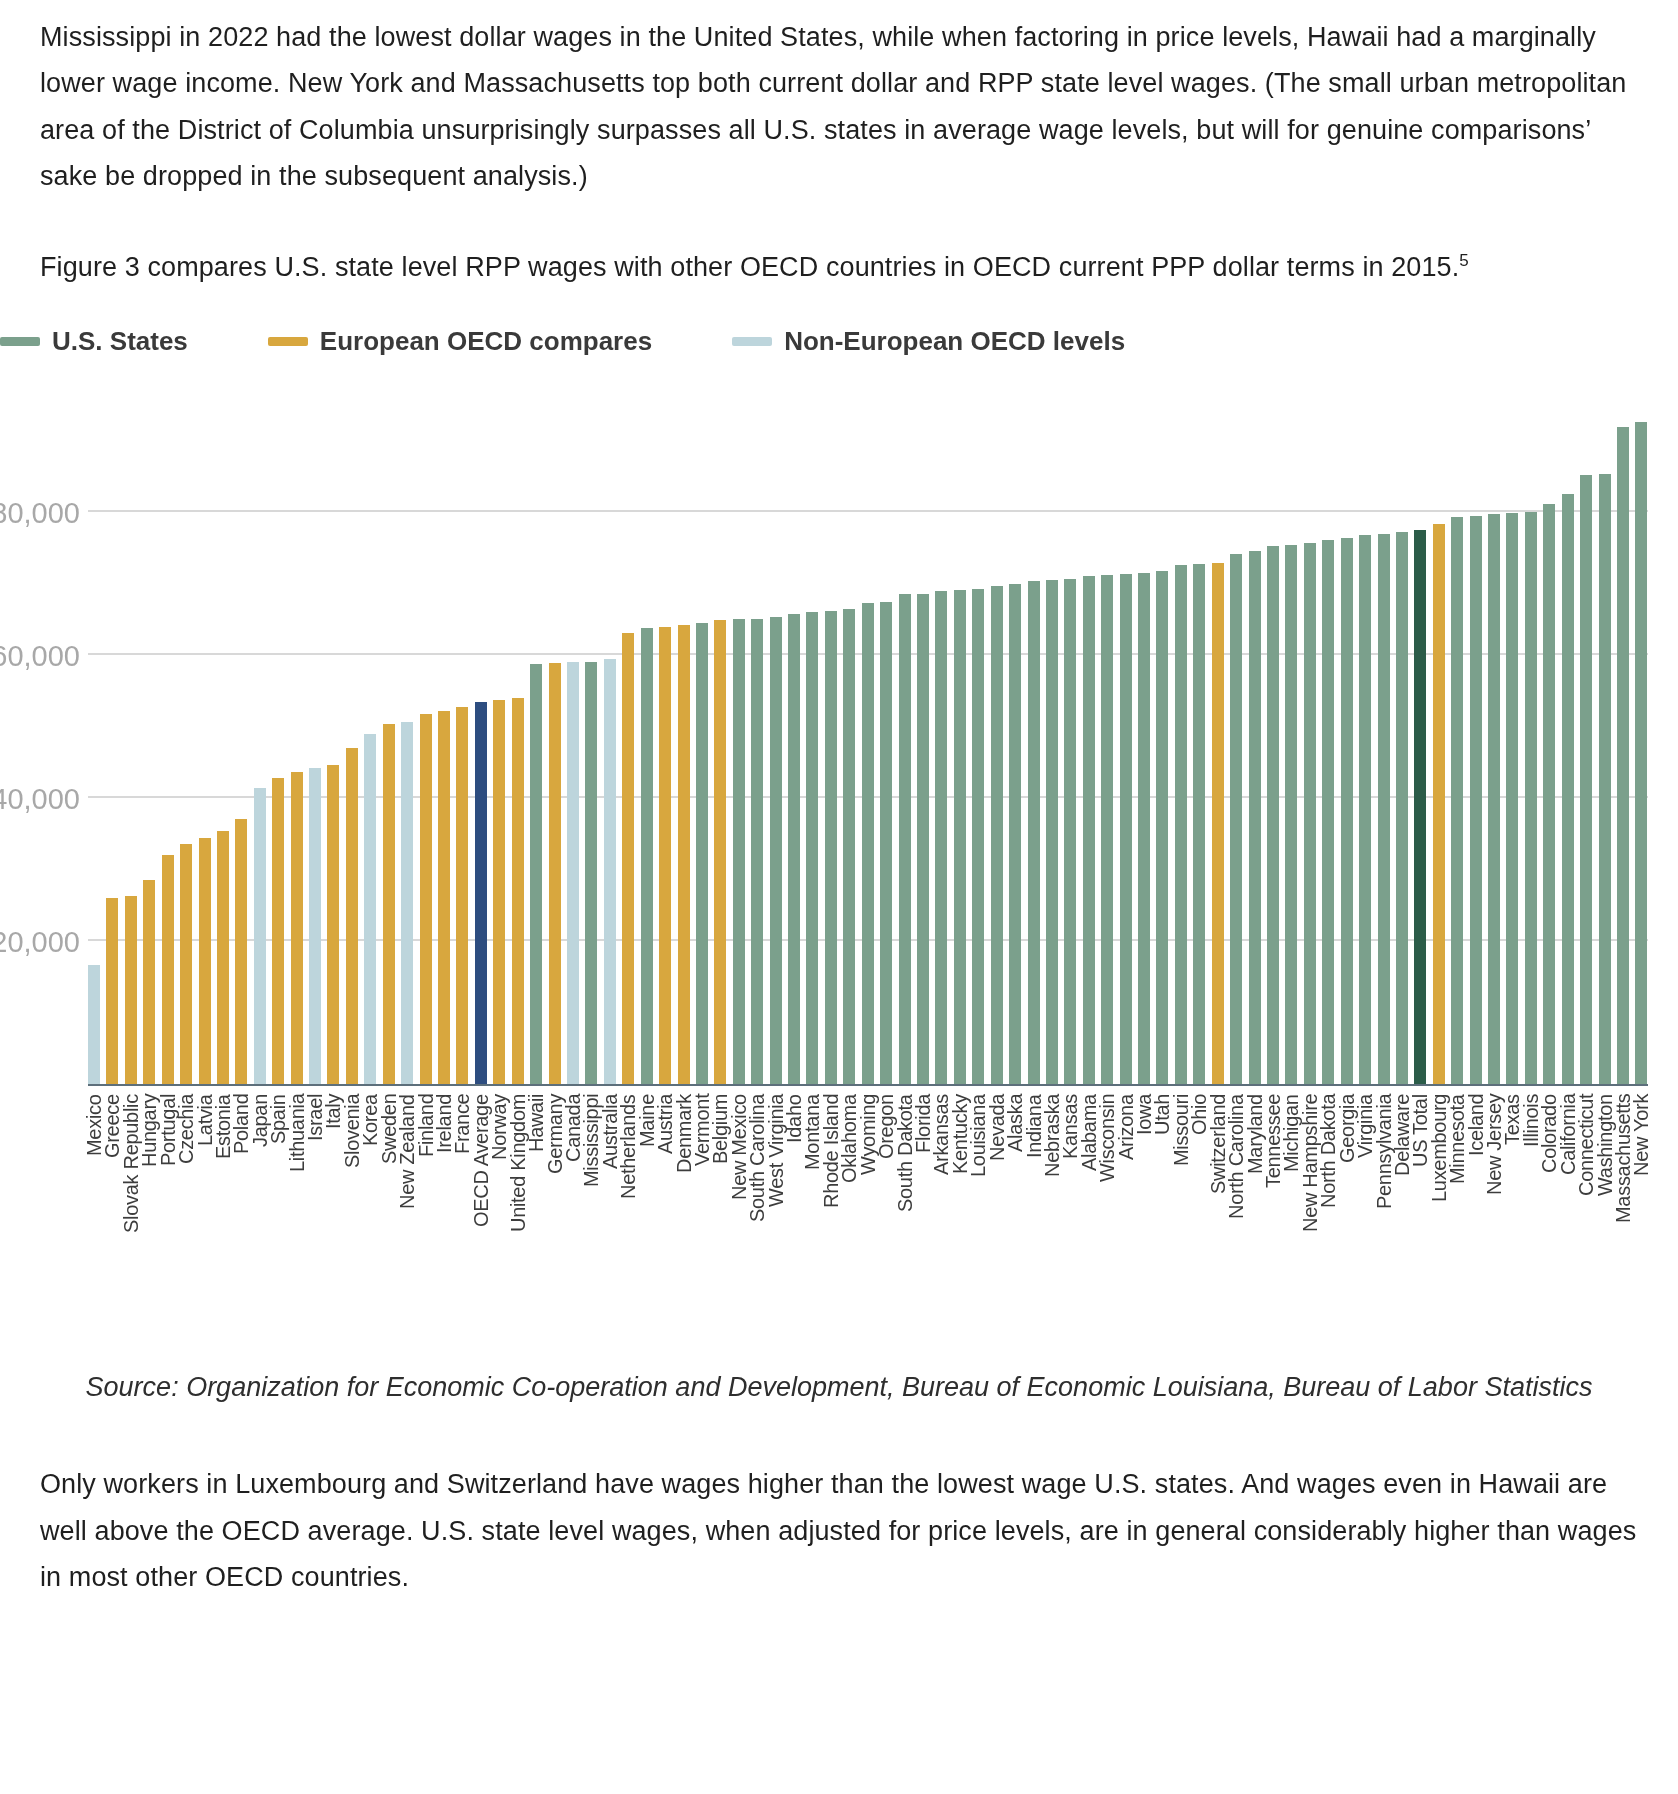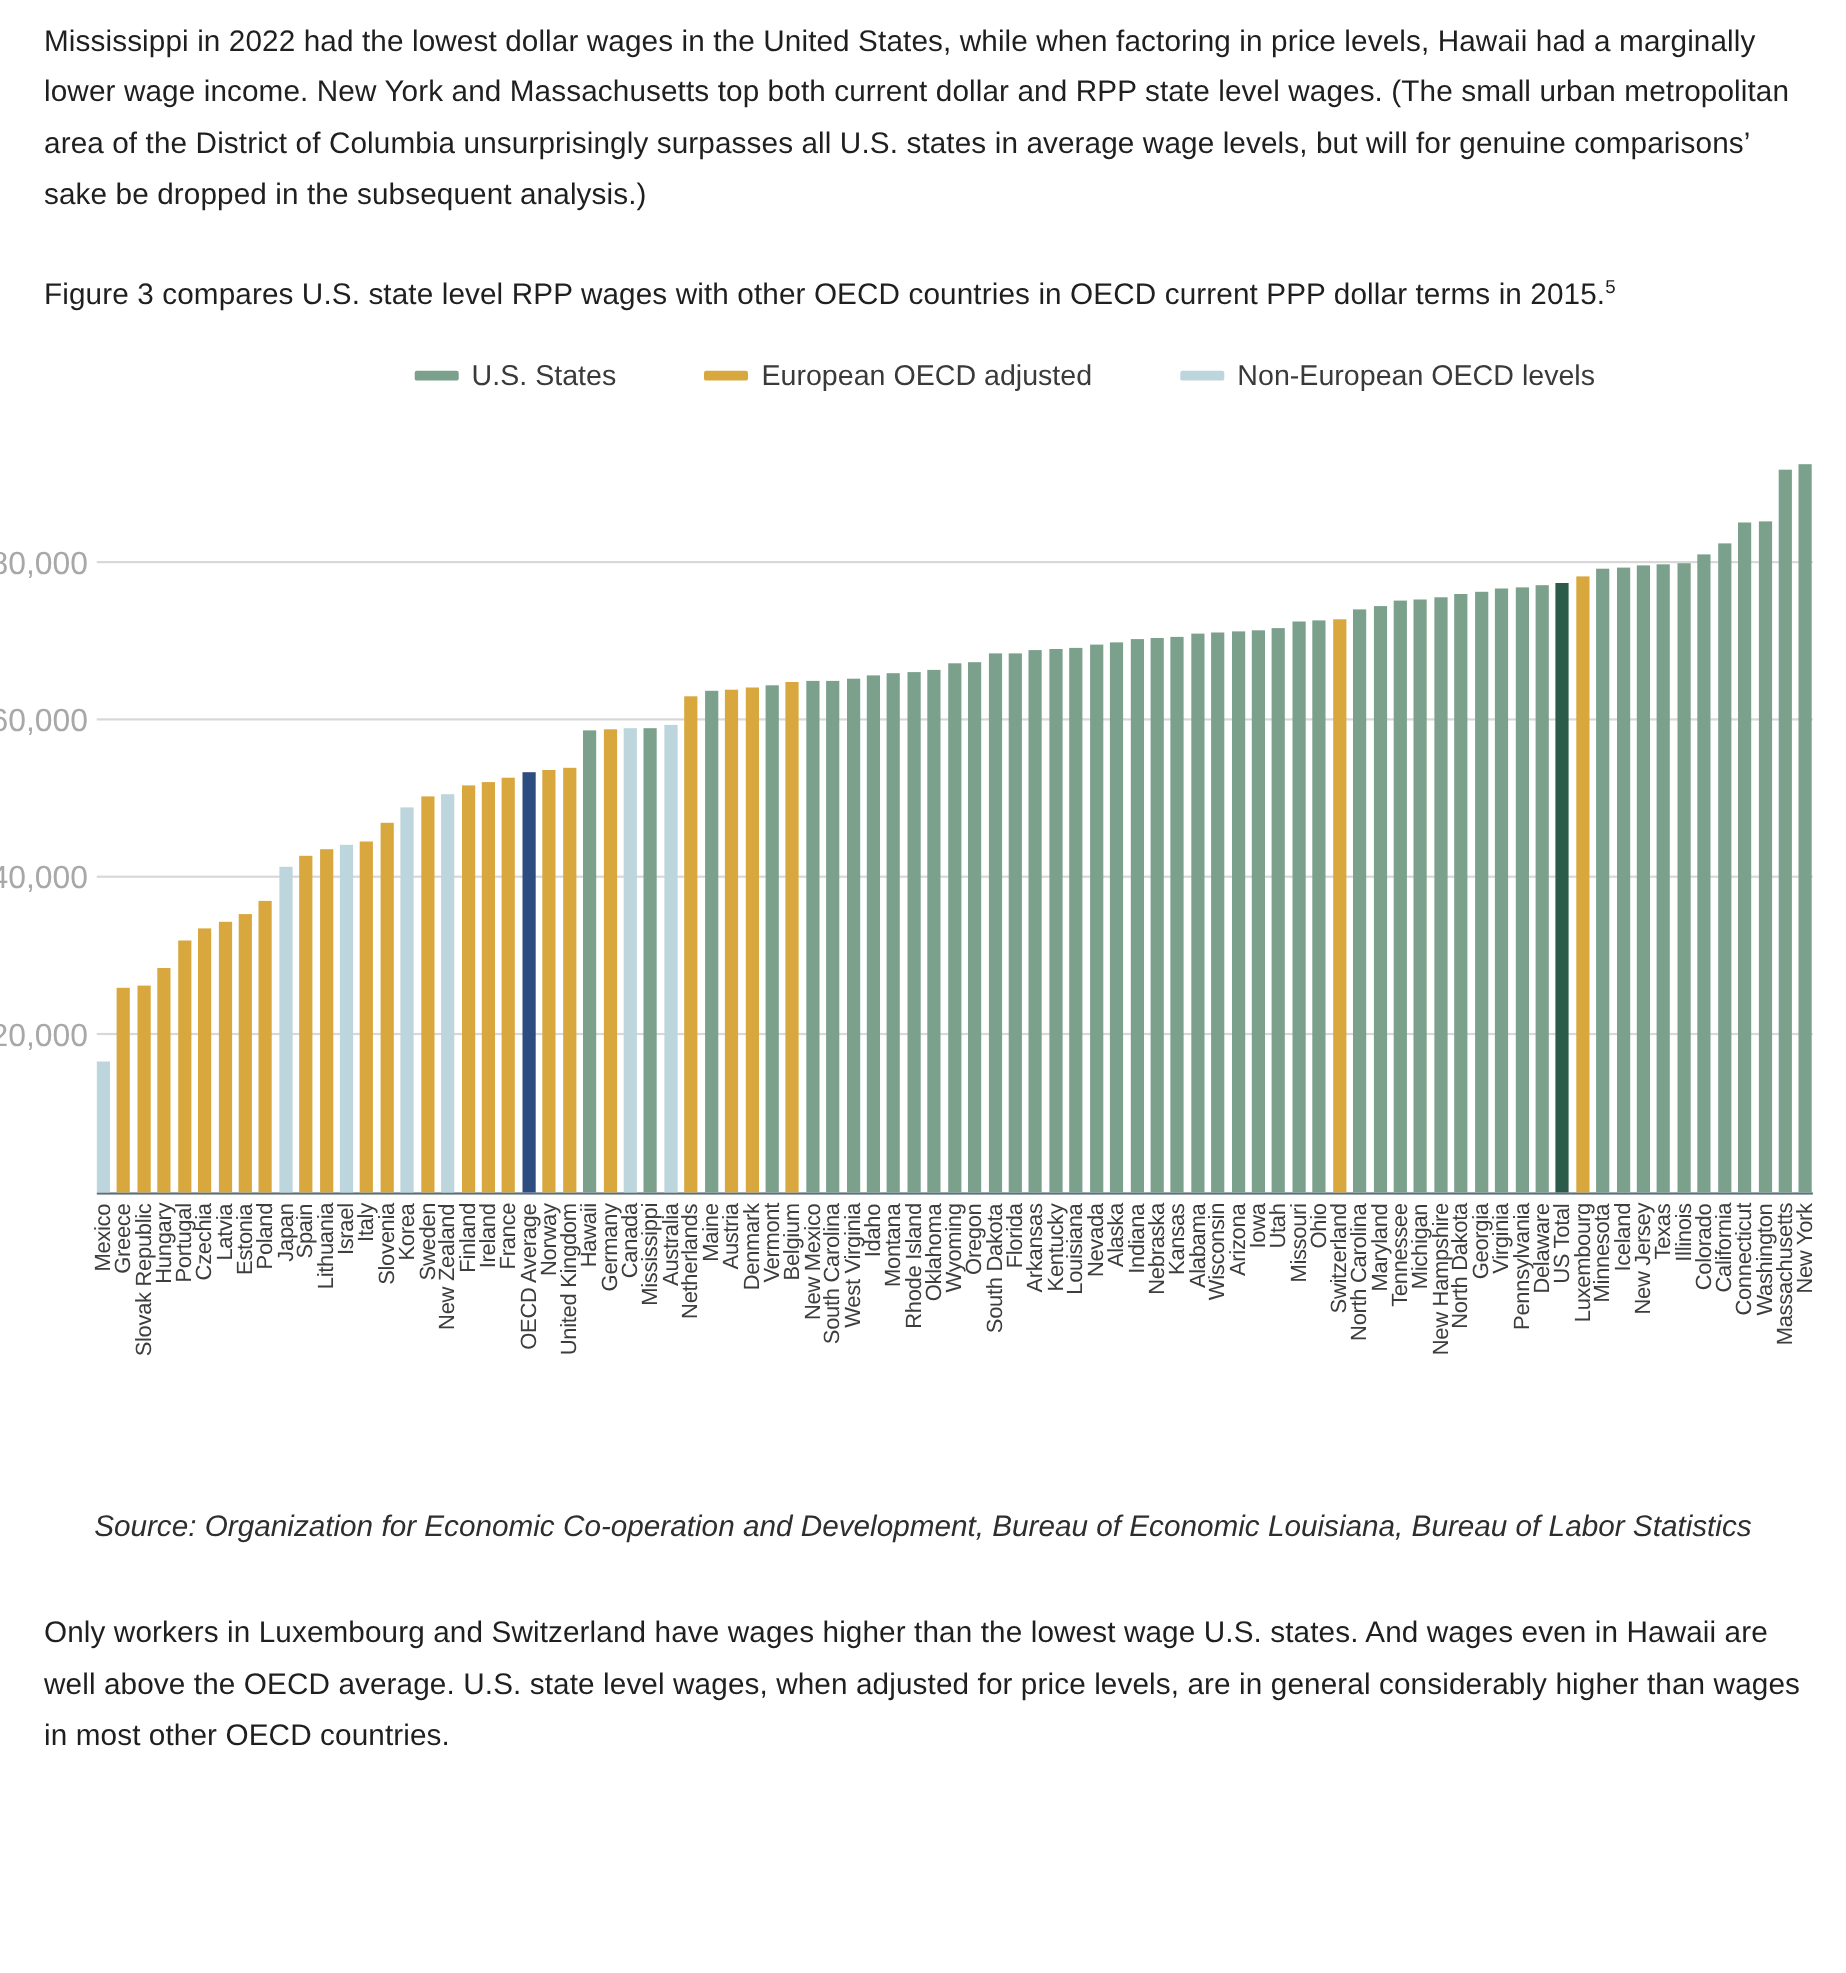--- a/index.html
+++ b/index.html
@@ -30,22 +30,22 @@
     margin: 0;
   }
   .fig-subtitle {
     font-family: "Liberation Serif", serif;
     font-style: italic;
     font-size: 30px;
     color: #1d4d4b;
     margin: 8px 0 0 0;
   }
   .legend {
-    display: flex; justify-content: flex-end; align-items: center;
-    gap: 80px; margin-top: 18px;
+    display: flex; justify-content: flex-start; align-items: center;
+    gap: 80px; margin-top: 18px; font-weight: bold;
   }
   .legend-item { display: flex; align-items: center; gap: 12px; }
   .legend-swatch { width: 40px; height: 9px; border-radius: 2px; background: #ccc; }
   .legend-label { font-size: 26px; color: #3a3a3a; }
 
   .chart {
     position: relative;
     margin: 14px 0 0 88px;
     width: 1560px;
   }
@@ -105,21 +105,21 @@
 <p class="para para-fig"><span>Figure 3 compares U.S. state level RPP wages with other OECD countries in OECD current PPP dollar terms in 2015.</span><sup>5</sup></p>
 
 <div class="fig-header">
   <div class="legend">
     <div class="legend-item">
       <span class="legend-swatch" style="background: rgb(123, 160, 140);"></span>
       <span class="legend-label">U.S. States</span>
     </div>
     <div class="legend-item">
       <span class="legend-swatch" style="background: rgb(216, 167, 62);"></span>
-      <span class="legend-label">European OECD adjusted</span>
+      <span class="legend-label">European OECD compares</span>
     </div>
     <div class="legend-item">
       <span class="legend-swatch" style="background: rgb(189, 213, 220);"></span>
       <span class="legend-label">Non-European OECD levels</span>
     </div>
   </div>
 </div>
 
 <div class="chart">
   <div class="plot">

